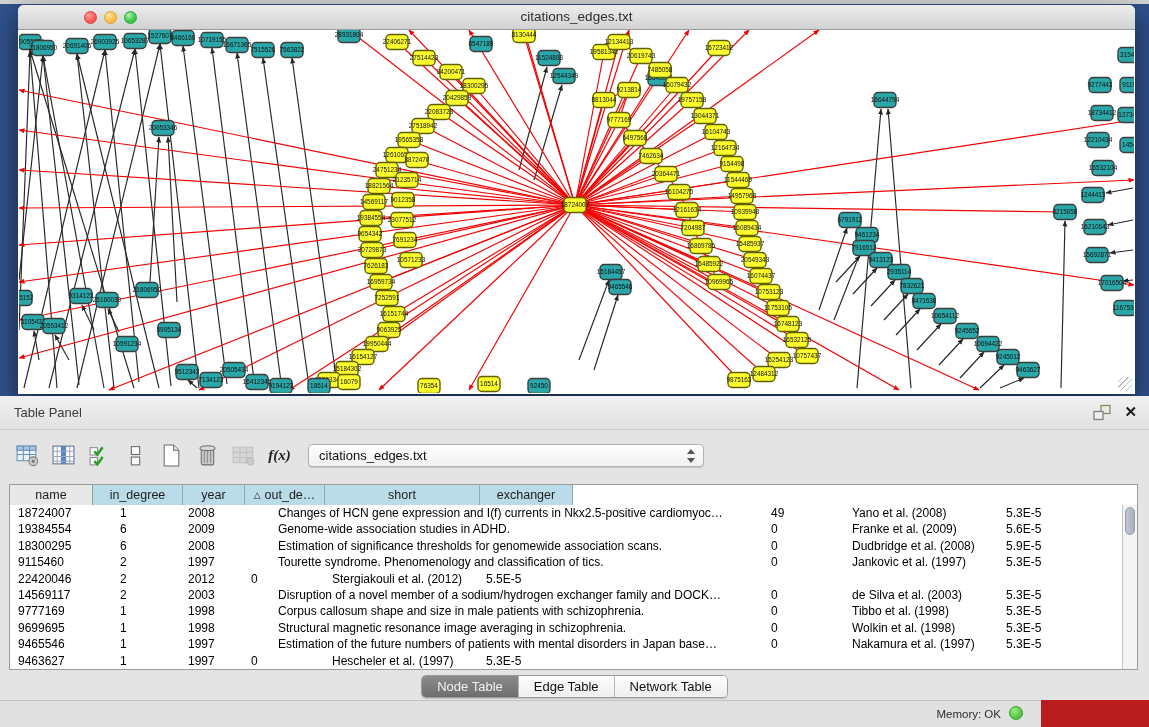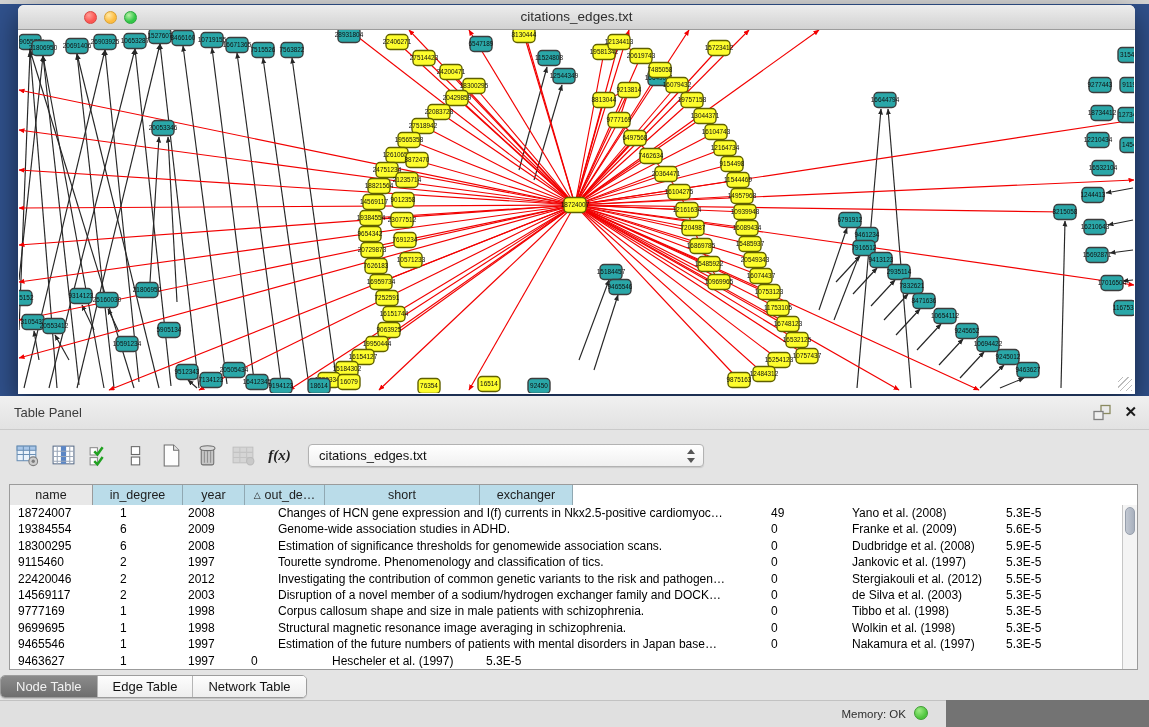--- a/index.html
+++ b/index.html
@@ -1,17 +1,17 @@
 <!DOCTYPE html>
 <html><head>
 <meta charset="utf-8">
 <style>
   html,body{margin:0;padding:0;}
   body{width:1149px;height:727px;overflow:hidden;font-family:"Liberation Sans",sans-serif;-webkit-font-smoothing:antialiased;}
-  .screen{position:absolute;inset:0;width:1149px;height:727px;background:#737373;}
+  .screen{position:absolute;inset:0;width:1149px;height:727px;background:#b91c1c;}
 
   
   .desktop{position:absolute;left:0;top:0;width:1149px;height:396px;background:#30518c;border-top:4px solid #d4d4d4;box-sizing:border-box;}
   .mac-window{position:absolute;left:18px;top:1px;width:1117px;height:389px;border-radius:6px 6px 0 0;box-shadow:0 10px 28px rgba(0,0,0,.55);background:#fff;}
   .titlebar{position:absolute;left:0;top:0;right:0;height:25px;border-radius:6px 6px 0 0;background:linear-gradient(#ededed,#d2d2d2);border-bottom:1px solid #9c9c9c;box-sizing:border-box;}
   .lights{position:absolute;left:66px;top:6px;display:flex;gap:7px;}
   .light{width:13px;height:13px;border-radius:50%;box-sizing:border-box;display:inline-block;}
   .light.red{background:radial-gradient(circle at 35% 30%,#ff9d97,#fc5753 60%);border:1px solid #d94541;}
   .light.yellow{background:radial-gradient(circle at 35% 30%,#ffe9a8,#fdbc40 60%);border:1px solid #d9a133;}
   .light.green{background:radial-gradient(circle at 35% 30%,#b8f0a8,#33c748 60%);border:1px solid #2aa73c;}
@@ -51,28 +51,28 @@
   .c1{width:90px;padding-left:27px;}
   .c2{width:62px;padding-left:5px;}
   .c3{width:520px;padding-left:33px;}
   .c4{width:80px;padding-left:6px;}
   .c5{width:155px;padding-left:7px;}
   .c6{width:93px;padding-left:6px;}
   .h0{width:83px;}.h1{width:90px;}.h2{width:62px;}.h3{width:520px;}.h4{width:80px;}.h5{width:155px;}.h6{width:93px;}
   .vscroll{position:absolute;top:20px;right:0;bottom:0;width:15px;background:#f4f4f4;border-left:1px solid #c6c6c6;box-sizing:border-box;}
   .vthumb{position:absolute;left:2px;top:2px;width:10px;height:28px;border-radius:6px;background:linear-gradient(90deg,#c2c8d2,#a8b0bd);border:1px solid #969eab;box-sizing:border-box;}
 
-  .tabbar{position:absolute;left:0;top:276px;right:0;height:28px;display:flex;justify-content:flex-start;align-items:center;}
+  .tabbar{position:absolute;left:0;top:276px;right:0;height:28px;display:flex;justify-content:center;align-items:center;}
   .seg{display:flex;border:1px solid #9d9d9d;border-radius:5px;overflow:hidden;background:#fff;box-shadow:0 1px 1px rgba(0,0,0,.15);}
   .seg .tab{font-size:13px;padding:3px 15px;background:linear-gradient(#fdfdfd,#eeeeee);color:#111;border-right:1px solid #b5b5b5;cursor:default;}
   .seg .tab:last-child{border-right:none;}
   .seg .tab.selected{background:linear-gradient(#8b8b8b,#6e6e6e);color:#f2f2f2;}
 
   
-  .statusbar{position:absolute;left:0;top:700px;width:946px;height:27px;background:#e0e0e0;border-top:1px solid #c2c2c2;box-sizing:border-box;}
+  .statusbar{position:absolute;left:0;top:700px;width:1041px;height:27px;background:#e0e0e0;border-top:1px solid #c2c2c2;box-sizing:border-box;}
   .mem{position:absolute;right:40px;top:7px;font-size:11.5px;color:#2e2e2e;}
   .memdot{position:absolute;right:18px;top:5px;width:14px;height:14px;border-radius:50%;background:radial-gradient(circle at 35% 30%,#9dec84,#4fc53e 65%);border:1px solid #3d9c32;box-sizing:border-box;}
 </style>
 </head>
 <body>
 
 <div class="screen">
 
   <div class="desktop">
     <div class="mac-window">
@@ -945,21 +945,20 @@
             <div class="td c2">1997</div>
             <div class="td c3">Tourette syndrome. Phenomenology and classification of tics.</div>
             <div class="td c4">0</div>
             <div class="td c5">Jankovic et al. (1997)</div>
             <div class="td c6">5.3E-5</div>
           </div>
           <div class="tr">
             <div class="td c0">22420046</div>
             <div class="td c1">2</div>
             <div class="td c2">2012</div>
-            <div class="td c3">Investigating the contribution of common genetic variants to the risk and pathogen…</div>
             <div class="td c4">0</div>
             <div class="td c5">Stergiakouli et al. (2012)</div>
             <div class="td c6">5.5E-5</div>
           </div>
           <div class="tr">
             <div class="td c0">14569117</div>
             <div class="td c1">2</div>
             <div class="td c2">2003</div>
             <div class="td c3">Disruption of a novel member of a sodium/hydrogen exchanger family and DOCK…</div>
             <div class="td c4">0</div>

